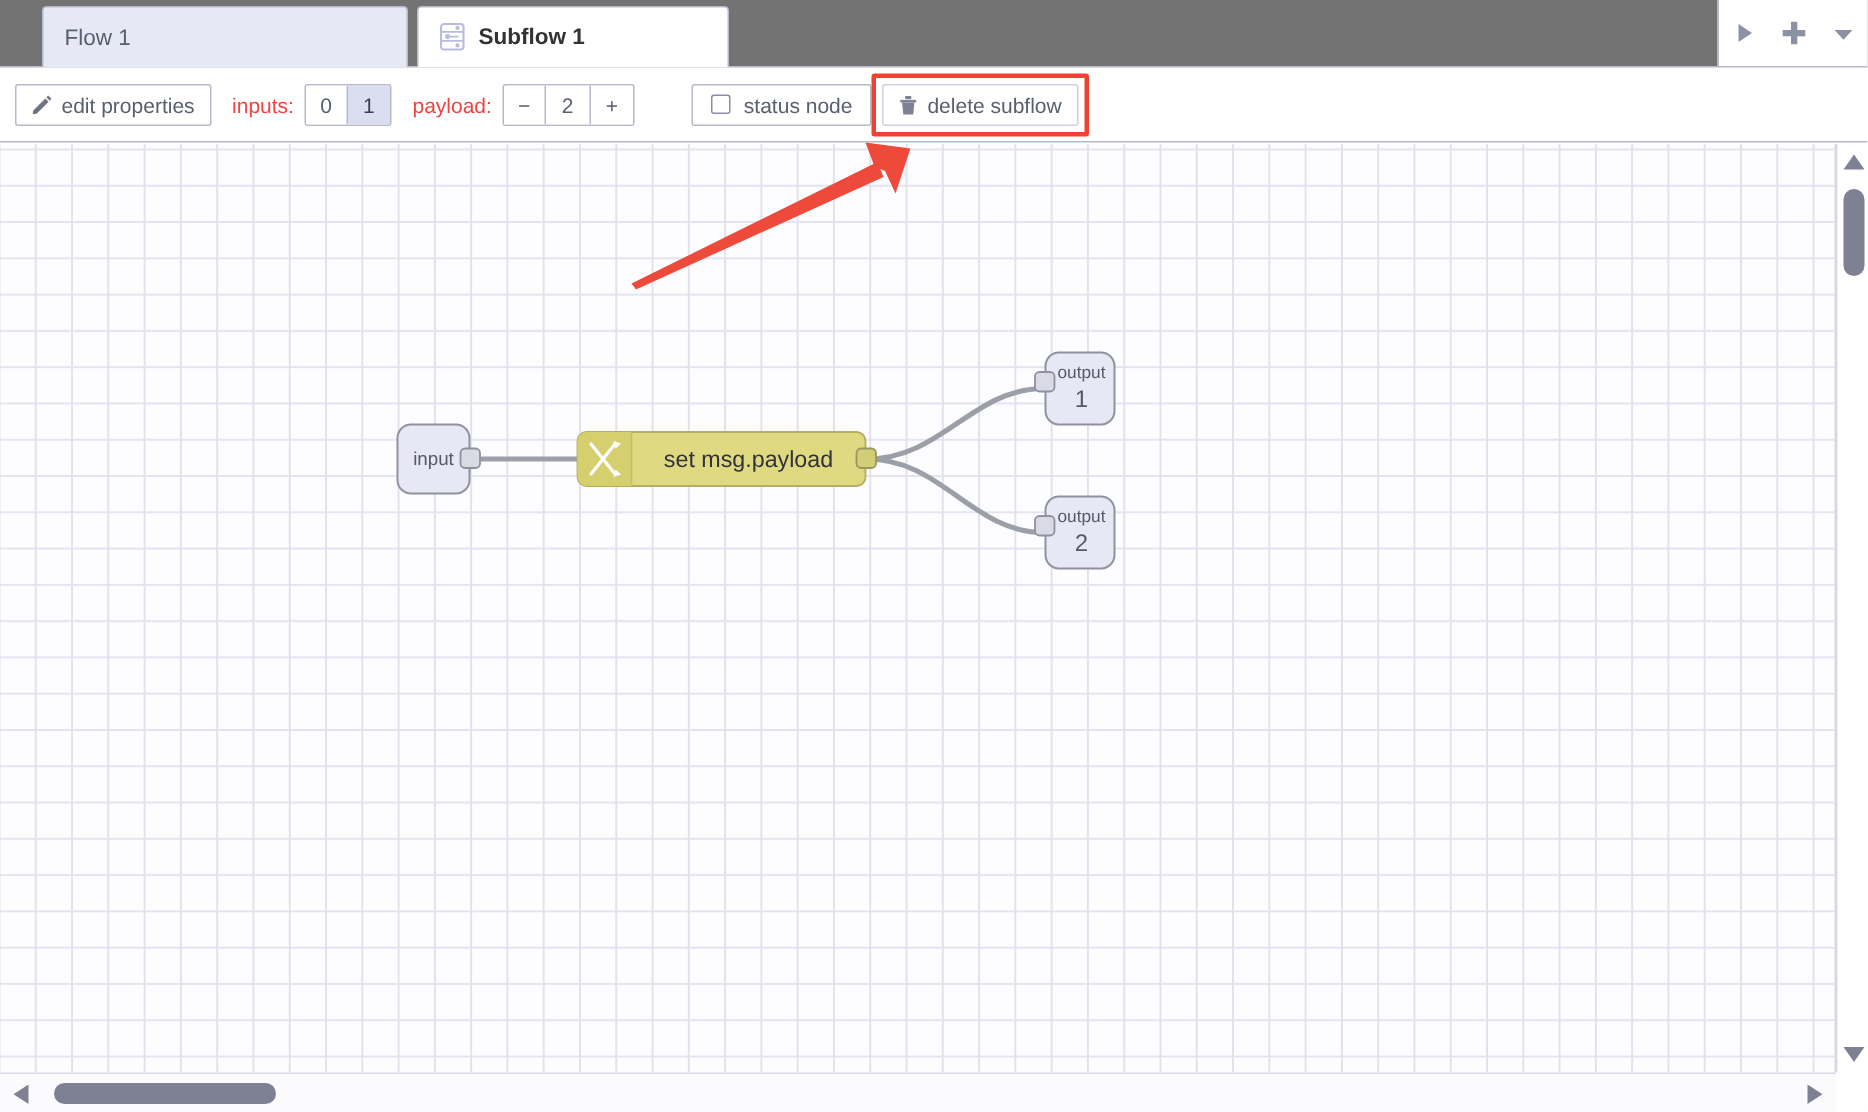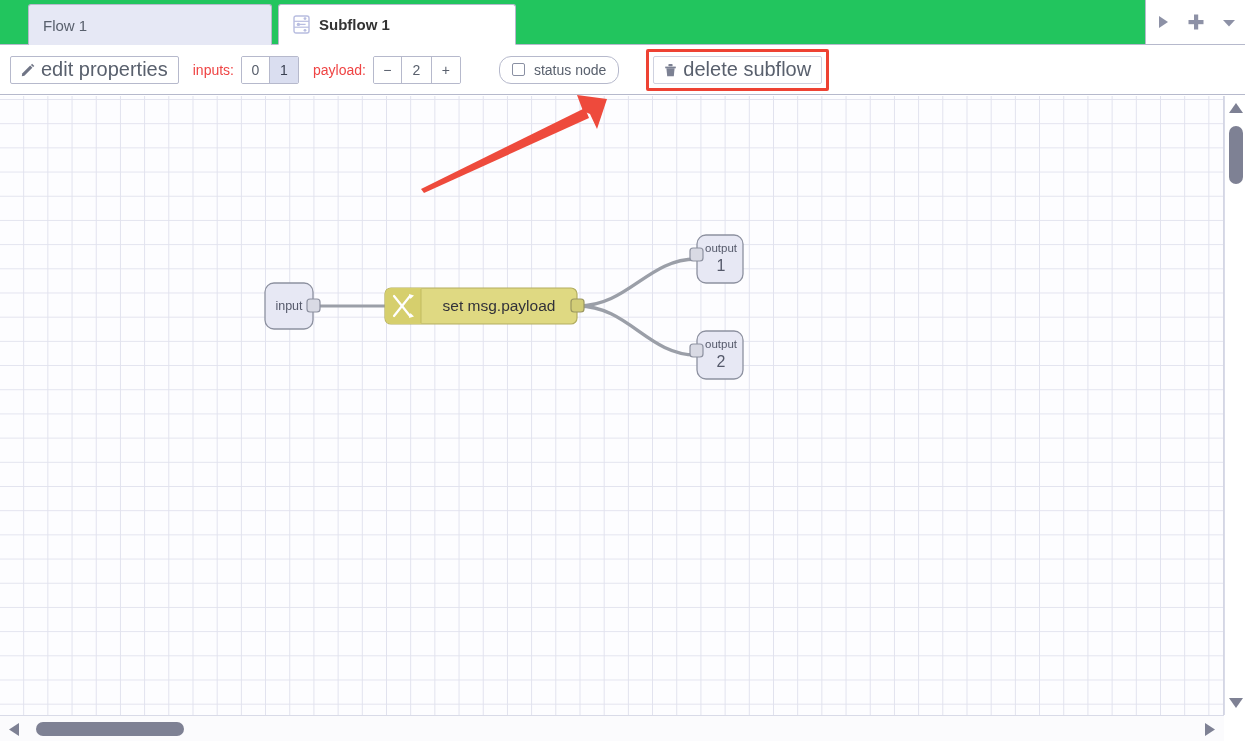--- a/index.html
+++ b/index.html
@@ -16,21 +16,21 @@
     width: 1245px;
     height: 741px;
     background: #fff;
   }
 
   
   .tabbar {
     position: absolute;
     left: 0; top: 0;
     width: 1245px; height: 45px;
-    background: #22c55e;
+    background: #737373;
     border-bottom: 1px solid #b6b9cc;
   }
   .tabbar-scroll {
     position: absolute;
     left: 0; top: 0;
     width: 1145px; height: 45px;
     overflow: hidden;
   }
   .tab {
     position: absolute;
@@ -47,21 +47,21 @@
     white-space: nowrap;
   }
   .tab.inactive {
     left: 28px;
     width: 244px;
     background: #e6e8f5;
     color: #59606d;
   }
   .tab.active {
     left: 278px;
-    width: 238px;
+    width: 208px;
     background: #fff;
     color: #333;
     font-weight: bold;
     border-bottom: 1px solid #fff;
     z-index: 3;
   }
   .tab-label { line-height: 1; }
   .subflow-icon {
     width: 17px; height: 19px;
     margin-right: 9px;
@@ -91,21 +91,21 @@
     display: flex;
     align-items: center;
     padding-left: 10px;
   }
   .btn {
     height: 28px;
     border: 1px solid #b6b9cc;
     border-radius: 2px;
     background: #fff;
     color: #59606d;
-    font-size: 20px;
+    font-size: 14px;
     display: inline-flex;
     align-items: center;
     padding: 0 10px;
     cursor: pointer;
     white-space: nowrap;
   }
   .btn .gi { margin-right: 6px; display: inline-block; }
   .tb-label {
     font-size: 14px;
     color: #ef4444;
@@ -131,41 +131,40 @@
     cursor: pointer;
     user-select: none;
   }
   .segment > span:last-child { border-right: none; }
   .segment > span.sel { background: #dadef0; color: #3b4152; }
   .segment > span.ro { cursor: default; }
 
   .chk-btn {
     height: 28px;
     border: 1px solid #b6b9cc;
-    border-radius: 12px;
+    border-radius: 2px;
     background: #fff;
     display: inline-flex;
     align-items: center;
     padding: 0 12px;
     margin-left: 38px;
     cursor: pointer;
   }
   .chkbox {
     width: 13px; height: 13px;
     border: 1.5px solid #8a90a3;
     border-radius: 2px;
     background: #fff;
     margin-right: 9px;
     flex: none;
   }
   .chk-label { font-size: 14px; color: #59606d; }
 
   .delete-wrap {
     position: relative;
-    margin-left: 27px;
     padding: 4px;
     border: 3px solid #ee4233;
     border-radius: 2px;
     display: inline-flex;
   }
   .delete-wrap .btn { border-color: #cfd2e0; }
 
   
   .canvas-area {
     position: absolute;

